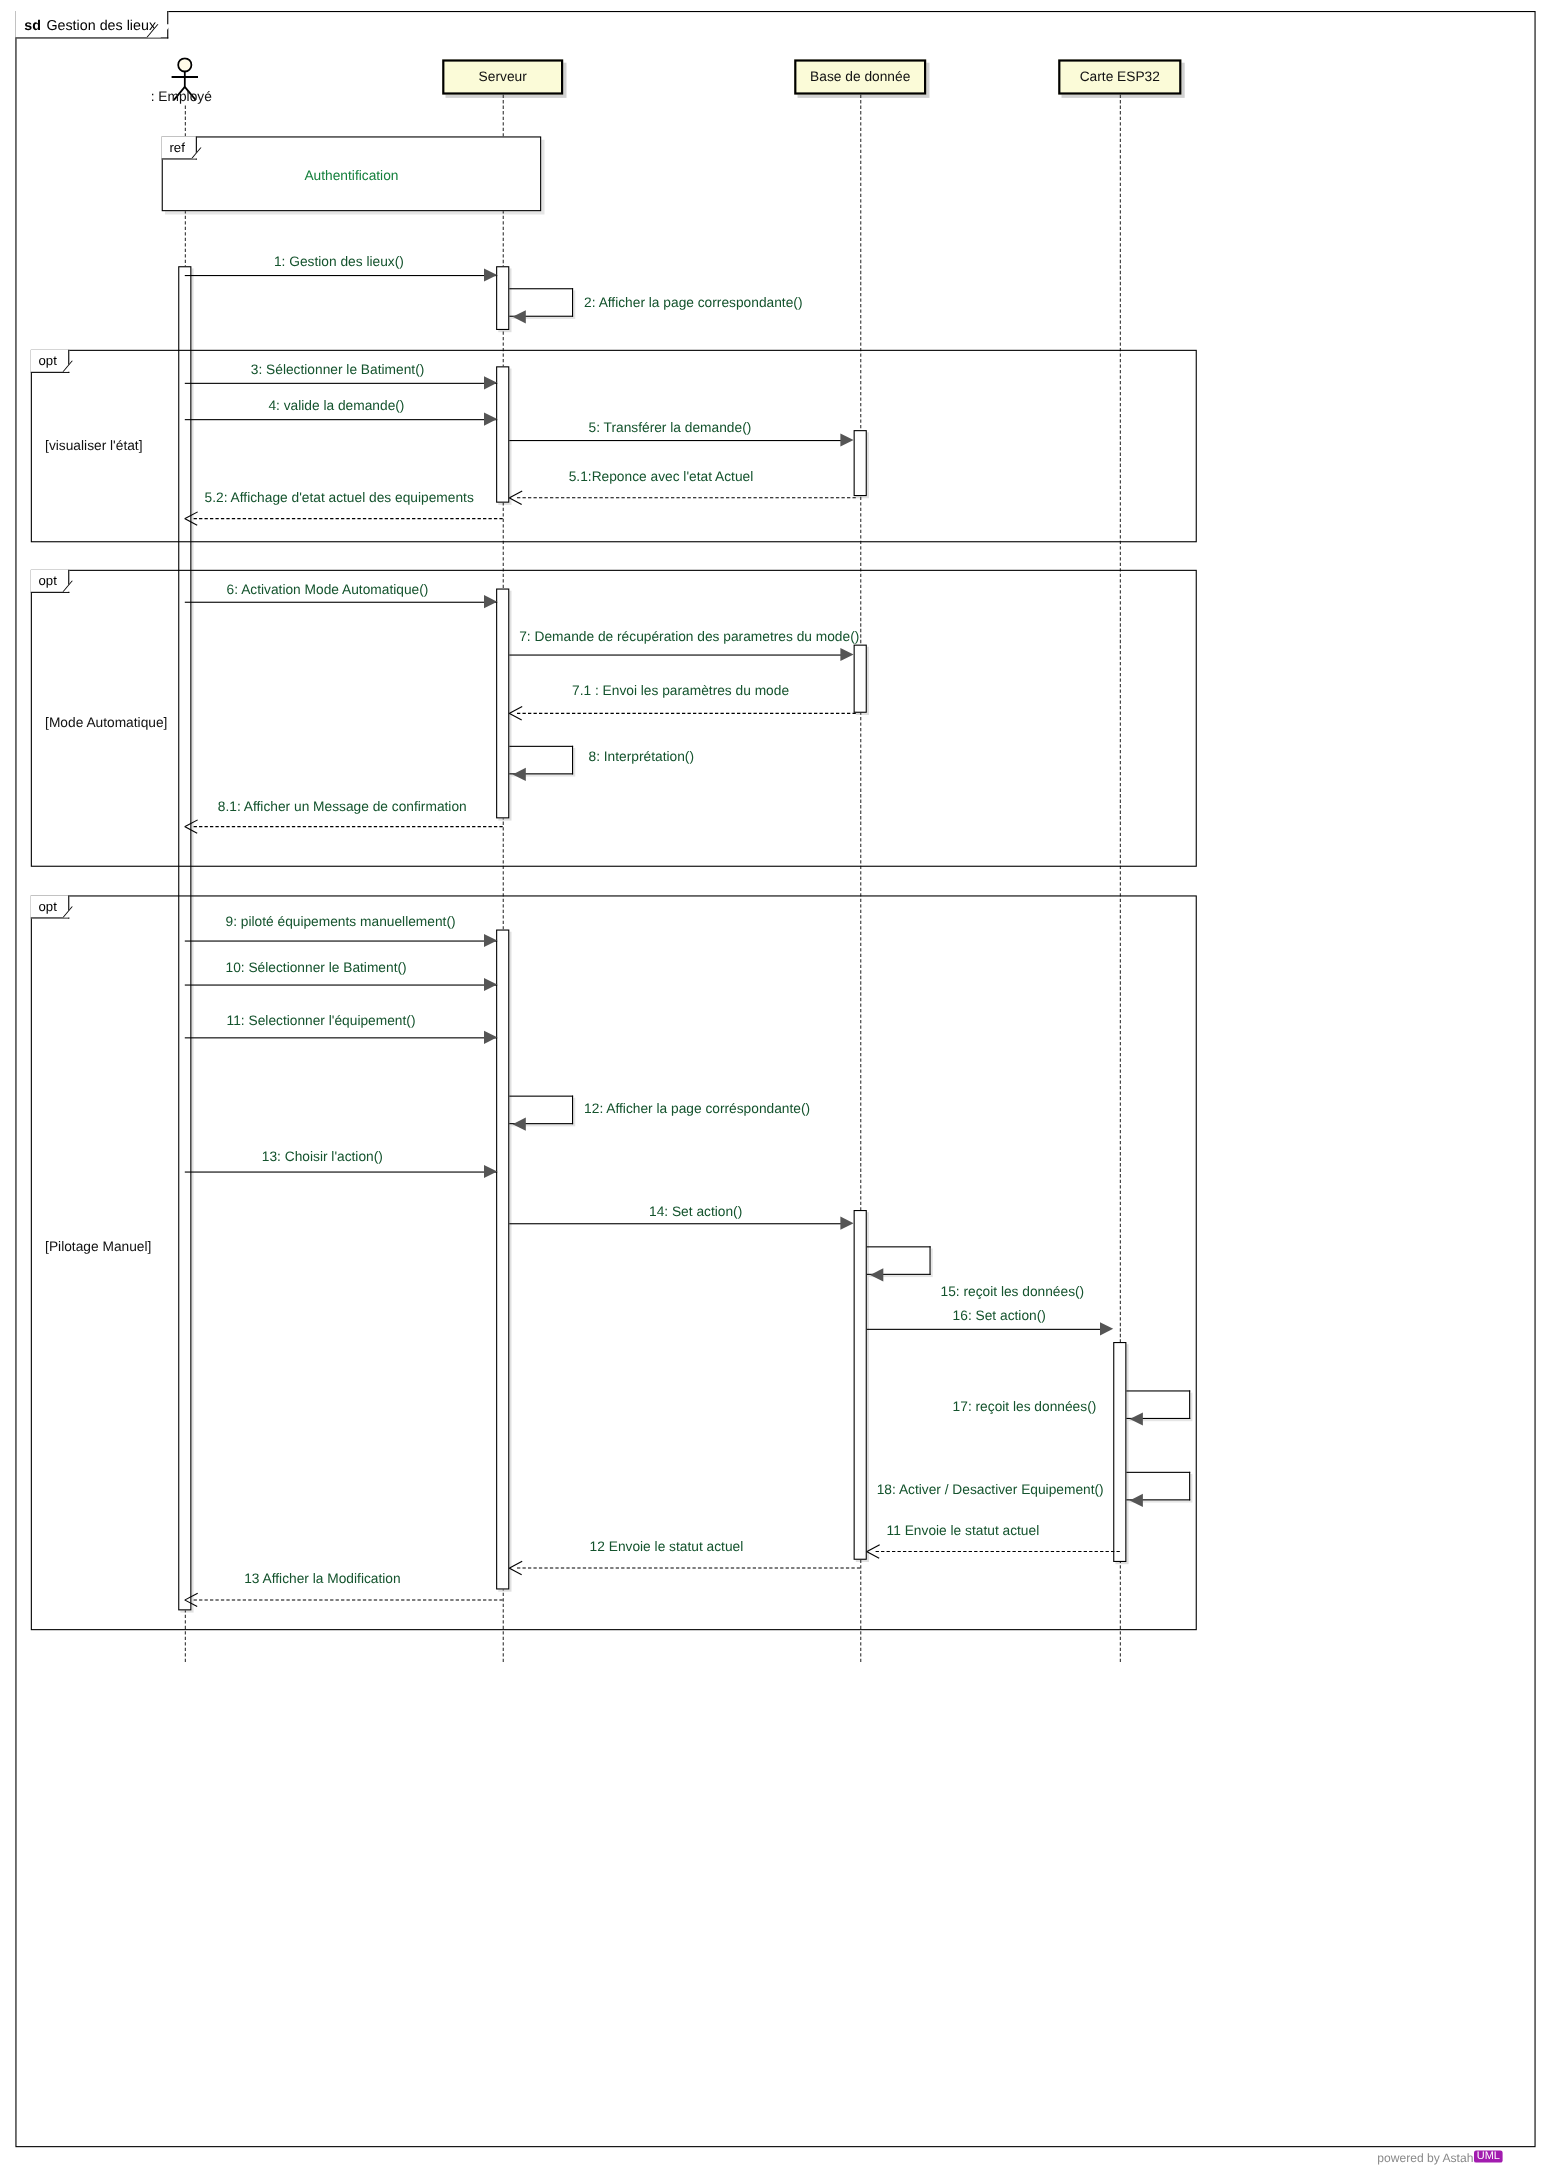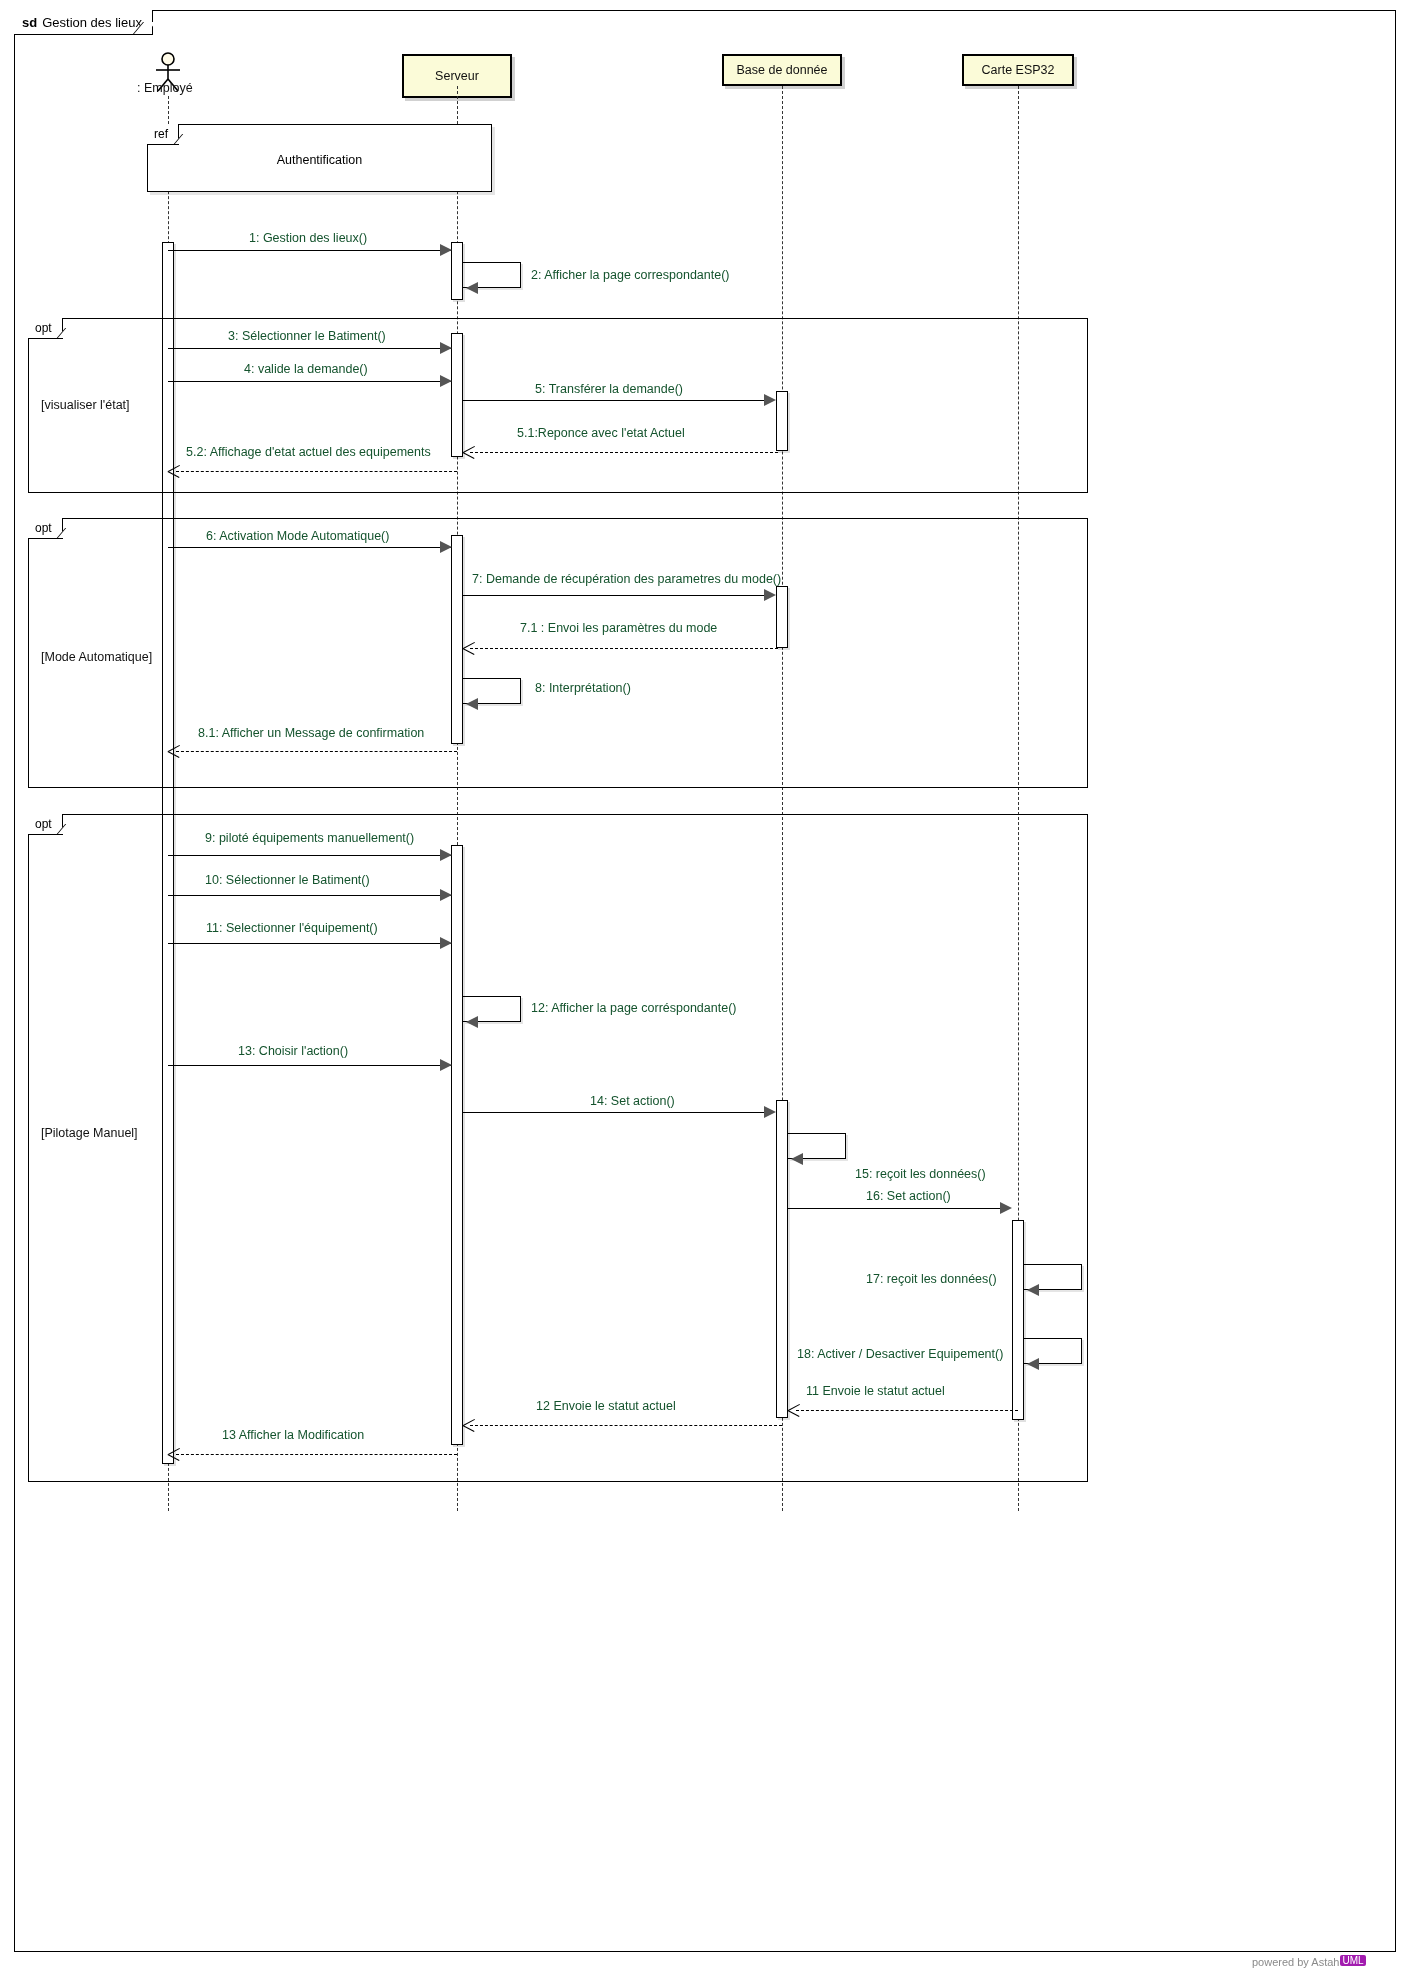--- a/index.html
+++ b/index.html
@@ -32,21 +32,21 @@
   .frag{position:absolute;border:1px solid #000;box-sizing:border-box;background:transparent;}
   .frag-tab{position:absolute;height:20px;border-right:1px solid #000;border-bottom:1px solid #000;
             background:#fff;display:flex;align-items:center;padding:0 10px 0 7px;font-size:12px;}
   .frag-notch{position:absolute;width:10px;height:10px;background:#fff;border-left:1px solid #000;
               transform:skewX(-40deg);}
   .guard{position:absolute;font-size:12.5px;white-space:nowrap;color:#111;}
 
   
   .ref-box{position:absolute;border:1px solid #000;background:#fff;box-sizing:border-box;
            box-shadow:3px 3px 0 rgba(0,0,0,0.10);}
-  .ref-label{position:absolute;font-size:12.5px;width:100%;text-align:center;color:#000000;}
+  .ref-label{position:absolute;font-size:12.5px;width:100%;text-align:center;color:#15803d;}
 
   
   .msg-line{position:absolute;height:0;border-top:1px solid #000;}
   .msg-line.dashed{border-top:1px dashed #000;}
   .msg-text{position:absolute;font-size:12.5px;white-space:nowrap;color:#14532d;}
   .arrow-r{position:absolute;width:0;height:0;border-top:6px solid transparent;
            border-bottom:6px solid transparent;border-left:12px solid #555;}
   .arrow-l{position:absolute;width:0;height:0;border-top:6px solid transparent;
            border-bottom:6px solid transparent;border-right:12px solid #555;}
   .arrow-open-l{position:absolute;width:12px;height:12px;}
@@ -80,21 +80,21 @@
     <svg width="36" height="40" viewBox="0 0 36 40">
       <circle cx="18" cy="7" r="6" fill="#fffbe8" stroke="#000" stroke-width="1.6"></circle>
       <line x1="18" y1="13" x2="18" y2="27" stroke="#000" stroke-width="1.6"></line>
       <line x1="6" y1="18" x2="30" y2="18" stroke="#000" stroke-width="1.6"></line>
       <line x1="18" y1="27" x2="8" y2="39" stroke="#000" stroke-width="1.6"></line>
       <line x1="18" y1="27" x2="28" y2="39" stroke="#000" stroke-width="1.6"></line>
     </svg>
   </div>
   <div class="actor-label" style="left:137px;top:81px;">: Employé</div>
 
-  <div class="lh-box" style="left:402px;top:54px;width:110px;height:44px;">
+  <div class="lh-box" style="left:402px;top:54px;width:110px;height:32px;">
     <span>Serveur</span>
   </div>
 
   <div class="lh-box" style="left:722px;top:54px;width:120px;height:32px;">
     <span>Base de donnée</span>
   </div>
 
   <div class="lh-box" style="left:962px;top:54px;width:112px;height:32px;text-align:center;">
     <span>Carte ESP32</span>
   </div>

